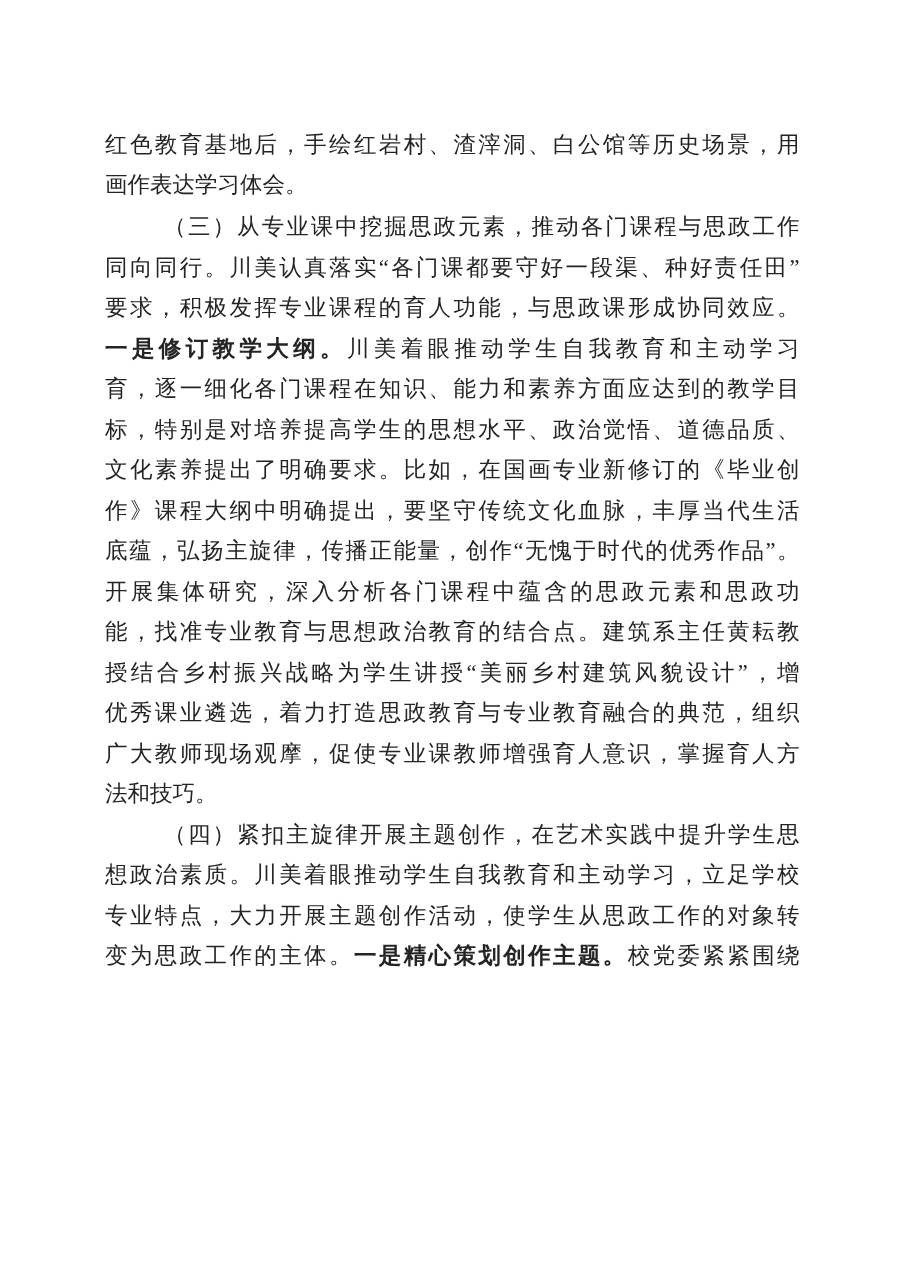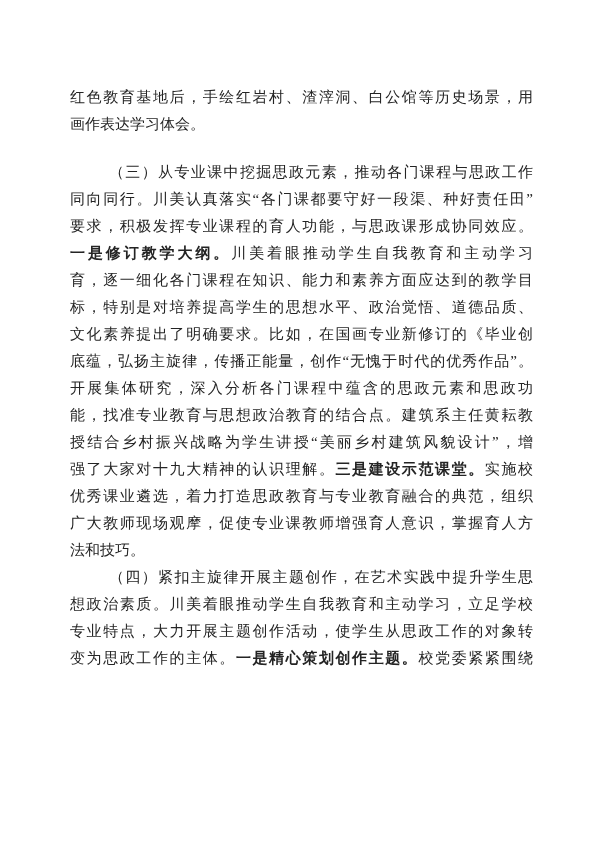--- a/index.html
+++ b/index.html
@@ -31,21 +31,21 @@
   }
   .line.just {
     text-align: justify;
     text-align-last: justify;
     text-justify: inter-character;
   }
   .line.indent {
     text-indent: 2.6em;
   }
   .line.gap-before {
-    margin-top: 21px;
+    margin-top: 1px;
   }
   .seg-normal {
     font-weight: normal;
   }
   .seg-kai {
     font-weight: normal;
   }
   .seg-bold {
     font-weight: bold;
   }
@@ -66,25 +66,25 @@
   <div class="doc-body">
       <div class="line just"><span class="seg-normal">红色教育基地后，手绘红岩村、渣滓洞、白公馆等历史场景，用</span></div>
       <div class="line"><span class="seg-normal">画作表达学习体会。</span></div>
       <div class="line just indent gap-before"><span class="seg-kai">（三）从专业课中挖掘思政元素，推动各门课程与思政工作</span></div>
       <div class="line just"><span class="seg-kai">同向同行。</span><span class="seg-normal">川美认真落实“各门课都要守好一段渠、种好责任田”</span></div>
       <div class="line just"><span class="seg-normal">要求，积极发挥专业课程的育人功能，与思政课形成协同效应。</span></div>
       <div class="line just"><span class="seg-bold">一是修订教学大纲。</span><span class="seg-normal">川美着眼推动学生自我教育和主动学习</span></div>
       <div class="line just"><span class="seg-normal">育，逐一细化各门课程在知识、能力和素养方面应达到的教学目</span></div>
       <div class="line just"><span class="seg-normal">标，特别是对培养提高学生的思想水平、政治觉悟、道德品质、</span></div>
       <div class="line just"><span class="seg-normal">文化素养提出了明确要求。比如，在国画专业新修订的《毕业创</span></div>
+      <div class="line just"><span class="seg-normal">作》课程大纲中明确提出，要坚守传统文化血脉，丰厚当代生活</span></div>
       <div class="line just"><span class="seg-normal">底蕴，弘扬主旋律，传播正能量，创作“无愧于时代的优秀作品”。</span></div>
       <div class="line just"><span class="seg-normal">开展集体研究，深入分析各门课程中蕴含的思政元素和思政功</span></div>
       <div class="line just"><span class="seg-normal">能，找准专业教育与思想政治教育的结合点。建筑系主任黄耘教</span></div>
       <div class="line just"><span class="seg-normal">授结合乡村振兴战略为学生讲授“美丽乡村建筑风貌设计”，增</span></div>
-      <div class="line just"><span class="seg-normal">强了大家对十九大精神的认识理解。</span><span class="seg-bold">三是建设示范课堂。</span><span class="seg-normal">实施校</span></div>
       <div class="line just"><span class="seg-normal">优秀课业遴选，着力打造思政教育与专业教育融合的典范，组织</span></div>
       <div class="line just"><span class="seg-normal">广大教师现场观摩，促使专业课教师增强育人意识，掌握育人方</span></div>
       <div class="line"><span class="seg-normal">法和技巧。</span></div>
       <div class="line just indent"><span class="seg-kai">（四）紧扣主旋律开展主题创作，在艺术实践中提升学生思</span></div>
       <div class="line just"><span class="seg-kai">想政治素质。</span><span class="seg-normal">川美着眼推动学生自我教育和主动学习，立足学校</span></div>
       <div class="line just"><span class="seg-normal">专业特点，大力开展主题创作活动，使学生从思政工作的对象转</span></div>
       <div class="line just"><span class="seg-normal">变为思政工作的主体。</span><span class="seg-bold">一是精心策划创作主题。</span><span class="seg-normal">校党委紧紧围绕</span></div>
     </div>
   <div class="page-number">- 4 -</div>
 </div>

